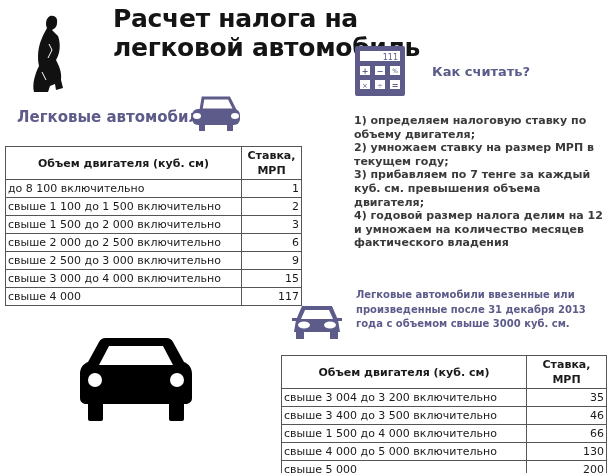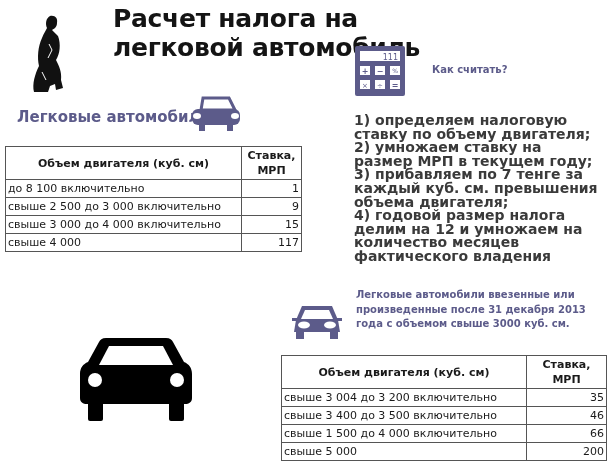--- a/index.html
+++ b/index.html
@@ -9,32 +9,32 @@
   .title {
     position: absolute; left: 113px; top: 4px; width: 340px;
     font-size: 25px; font-weight: bold; line-height: 29px; color: #141414;
     letter-spacing: -0.3px;
   }
   .thinker { position: absolute; left: 28px; top: 14px; width: 42px; height: 80px; }
 
   .calc { position: absolute; left: 355px; top: 46px; width: 50px; height: 50px; }
   .how-title {
     position: absolute; left: 432px; top: 64px;
-    font-size: 10px; font-weight: bold; color: #5c5b8a;
+    font-size: 13px; font-weight: bold; color: #5c5b8a;
   }
 
   .section1-title {
     position: absolute; left: 17px; top: 108px;
     font-size: 15px; font-weight: bold; color: #5c5b8a;
   }
   .car-small { position: absolute; left: 190px; top: 95px; width: 52px; height: 38px; }
 
   .steps {
     position: absolute; left: 354px; top: 114px; width: 250px;
-    font-size: 14px; font-weight: bold; line-height: 13.6px; color: #3a3a3a;
+    font-size: 11px; font-weight: bold; line-height: 13.6px; color: #3a3a3a;
   }
 
   table.rates {
     position: absolute; border-collapse: collapse;
     font-size: 11px; color: #1a1a1a;
   }
   table.rates td, table.rates th { border: 1px solid #555; padding: 0 2px; }
   table.rates th { font-weight: bold; text-align: center; height: 33px; line-height: 15px; font-size: 11px; }
   table.rates td { height: 18px; line-height: 16px; white-space: nowrap; }
   table.rates td.val { text-align: right; }
@@ -107,20 +107,32 @@
       <th class="c1">Объем двигателя (куб. см)</th>
       <th>Ставка, МРП</th>
     </tr>
   </thead>
   <tbody>
     <tr>
         <td class="c1">до 8 100 включительно</td>
         <td class="val">1</td>
       </tr>
     <tr>
+        <td class="c1">свыше 1 100 до 1 500 включительно</td>
+        <td class="val">2</td>
+      </tr>
+    <tr>
+        <td class="c1">свыше 1 500 до 2 000 включительно</td>
+        <td class="val">3</td>
+      </tr>
+    <tr>
+        <td class="c1">свыше 2 000 до 2 500 включительно</td>
+        <td class="val">6</td>
+      </tr>
+    <tr>
         <td class="c1">свыше 2 500 до 3 000 включительно</td>
         <td class="val">9</td>
       </tr>
     <tr>
         <td class="c1">свыше 3 000 до 4 000 включительно</td>
         <td class="val">15</td>
       </tr>
     <tr>
         <td class="c1">свыше 4 000</td>
         <td class="val">117</td>
@@ -164,17 +176,21 @@
       </tr>
     <tr>
         <td class="c1">свыше 3 400 до 3 500 включительно</td>
         <td class="val">46</td>
       </tr>
     <tr>
         <td class="c1">свыше 1 500 до 4 000 включительно</td>
         <td class="val">66</td>
       </tr>
     <tr>
+        <td class="c1">свыше 4 000 до 5 000 включительно</td>
+        <td class="val">130</td>
+      </tr>
+    <tr>
         <td class="c1">свыше 5 000</td>
         <td class="val">200</td>
       </tr>
   </tbody>
 </table>
 
 </body></html>

